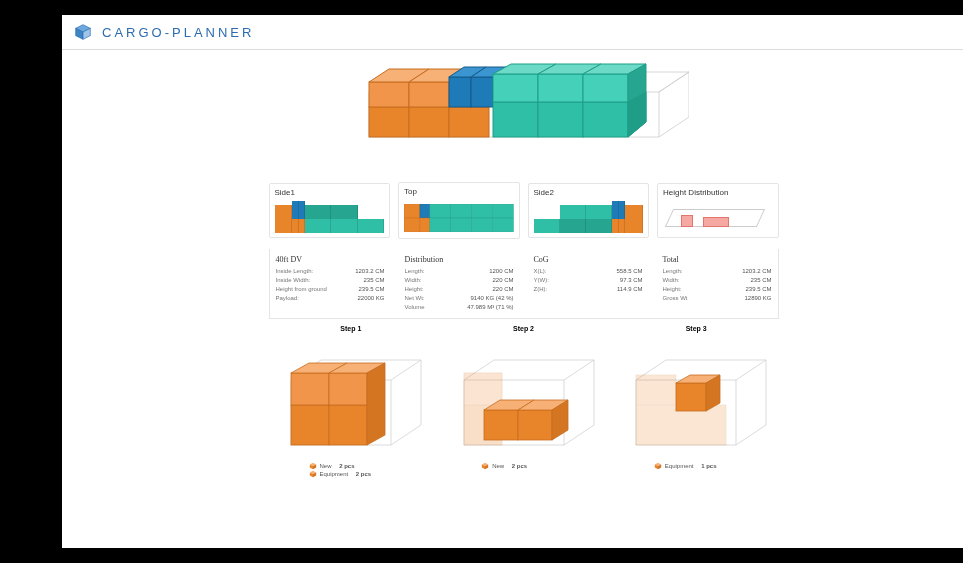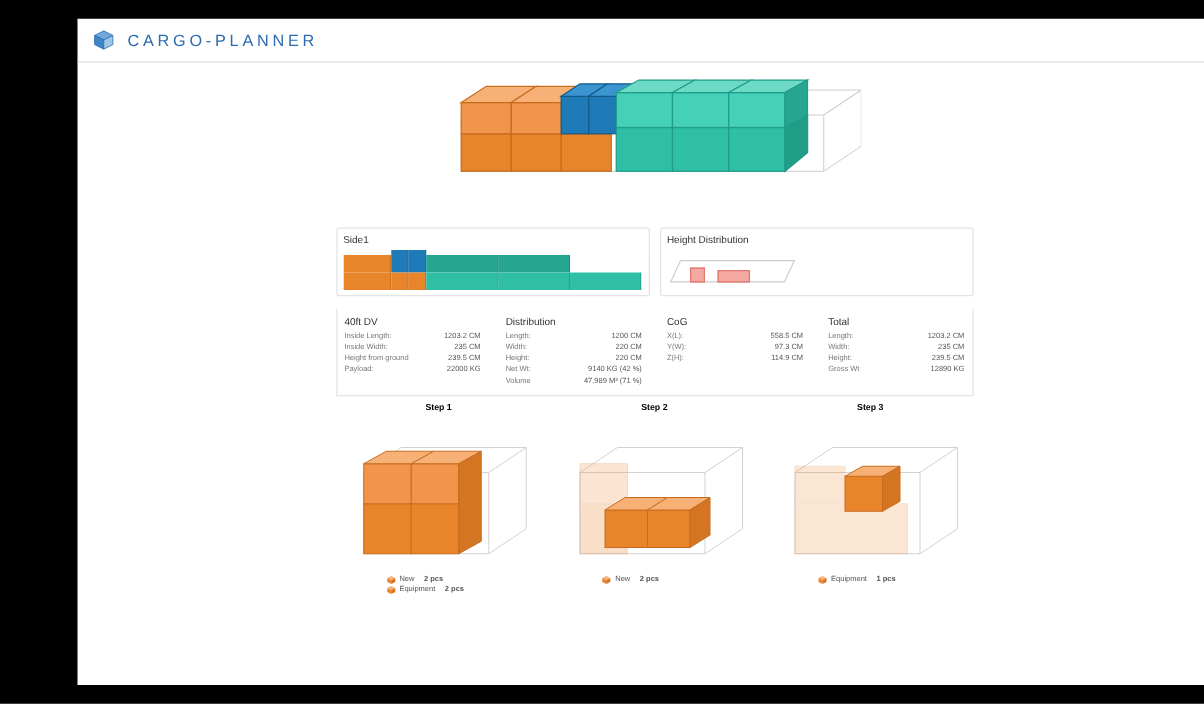--- a/index.html
+++ b/index.html
@@ -9,21 +9,21 @@
 .logo-icon { width: 22px; height: 22px; margin-right: 8px; }
 .logo-text { color: #2b6cb0; font-size: 13px; font-weight: 500; letter-spacing: 3px; }
 .content { padding: 12px 0; position: relative; }
 .main3d { width: 330px; height: 110px; margin: 0 auto 10px auto; position: relative; }
 .views-row { display: flex; gap: 8px; width: 510px; margin: 10px auto 0 auto; align-items: center; }
 .view-card { flex: 1; border: 1px solid #e4e4e4; border-radius: 2px; padding: 4px 5px; }
 .view-title { font-size: 8px; color: #333; margin-bottom: 8px; }
 .view-body { height: 30px; position: relative; }
 .stats-row { display: flex; gap: 8px; width: 510px; margin: 10px auto 0 auto; border: 1px solid #e4e4e4; border-top: none; padding: 4px 0; }
 .stat-col { flex: 1; padding: 2px 6px; }
-.stat-title { font-size: 8px; color: #333; margin-bottom: 3px; }
+.stat-title { font-size: 8px; color: #333; margin-bottom: 3px; font-family: Liberation Serif, serif; }
 .stat-line { font-size: 6px; color: #777; line-height: 1.5; display: flex; justify-content: space-between; }
 .stat-line span:first-child { color: #777; }
 .stat-line span:last-child { color: #555; }
 .steps-row { display: flex; gap: 8px; width: 510px; margin: 6px auto 0 auto; }
 .step-card { flex: 1; }
 .step-title { font-size: 7px; font-weight: bold; text-align: center; margin-bottom: 3px; }
 .step-3d { width: 100%; height: 125px; position: relative; display: flex; align-items: center; justify-content: center; }
 .step-legend { font-size: 6px; color: #555; margin-top: 2px; padding-left: 40px; }
 .leg-line { display: flex; align-items: center; gap: 3px; }
 .cube-icon { width: 8px; height: 8px; }
@@ -123,20 +123,67 @@
           <div class="sv-stack" style="width:24%">
               <div class="sv-box sv-teal"></div>
               <div class="sv-box sv-teal2"></div>
             </div>
           <div class="sv-stack" style="width:24%">
               <div class="sv-box sv-teal"></div>
             </div>
         </div>
       </div>
       <div class="view-card">
+        <div class="view-title">Top</div>
+        <div class="view-body">
+          <svg viewBox="0 0 110 28" width="100%" height="28">
+            <rect x="0" y="0" width="16" height="14" fill="#e8842a" stroke="#c76d1f" stroke-width="0.4"></rect>
+            <rect x="16" y="0" width="10" height="14" fill="#1e7bb8" stroke="#155a8a" stroke-width="0.4"></rect>
+            <rect x="0" y="14" width="16" height="14" fill="#e8842a" stroke="#c76d1f" stroke-width="0.4"></rect>
+            <rect x="16" y="14" width="10" height="14" fill="#e8842a" stroke="#c76d1f" stroke-width="0.4"></rect>
+            <rect x="26" y="0" width="21" height="14" fill="#2fbfa7" stroke="#1f9d87" stroke-width="0.4"></rect>
+            <rect x="47" y="0" width="21" height="14" fill="#2fbfa7" stroke="#1f9d87" stroke-width="0.4"></rect>
+            <rect x="68" y="0" width="21" height="14" fill="#2fbfa7" stroke="#1f9d87" stroke-width="0.4"></rect>
+            <rect x="89" y="0" width="21" height="14" fill="#2fbfa7" stroke="#1f9d87" stroke-width="0.4"></rect>
+            <rect x="26" y="14" width="21" height="14" fill="#2fbfa7" stroke="#1f9d87" stroke-width="0.4"></rect>
+            <rect x="47" y="14" width="21" height="14" fill="#2fbfa7" stroke="#1f9d87" stroke-width="0.4"></rect>
+            <rect x="68" y="14" width="21" height="14" fill="#2fbfa7" stroke="#1f9d87" stroke-width="0.4"></rect>
+            <rect x="89" y="14" width="21" height="14" fill="#2fbfa7" stroke="#1f9d87" stroke-width="0.4"></rect>
+          </svg>
+        </div>
+      </div>
+      <div class="view-card">
+        <div class="view-title">Side2</div>
+        <div class="view-body sideview">
+          <div class="sv-stack" style="width:24%">
+              <div class="sv-box sv-teal"></div>
+            </div>
+          <div class="sv-stack" style="width:24%">
+              <div class="sv-box sv-teal2"></div>
+              <div class="sv-box sv-teal"></div>
+            </div>
+          <div class="sv-stack" style="width:24%">
+              <div class="sv-box sv-teal2"></div>
+              <div class="sv-box sv-teal"></div>
+            </div>
+          <div class="sv-stack" style="width:6%">
+              <div class="sv-box sv-orange"></div>
+              <div class="sv-box sv-blue" style="height:18px"></div>
+            </div>
+          <div class="sv-stack" style="width:6%">
+              <div class="sv-box sv-orange"></div>
+              <div class="sv-box sv-blue" style="height:18px"></div>
+            </div>
+          <div class="sv-stack" style="width:16%">
+              <div class="sv-box sv-orange"></div>
+              <div class="sv-box sv-orange"></div>
+            </div>
+        </div>
+      </div>
+      <div class="view-card">
         <div class="view-title">Height Distribution</div>
         <div class="view-body wd">
           <div class="wd-wire"></div>
           <div class="wd-bar" style="left:18px;width:12px;height:12px;top:10px"></div>
           <div class="wd-bar" style="left:40px;width:26px"></div>
         </div>
       </div>
     </div>
 
     <div class="stats-row">

